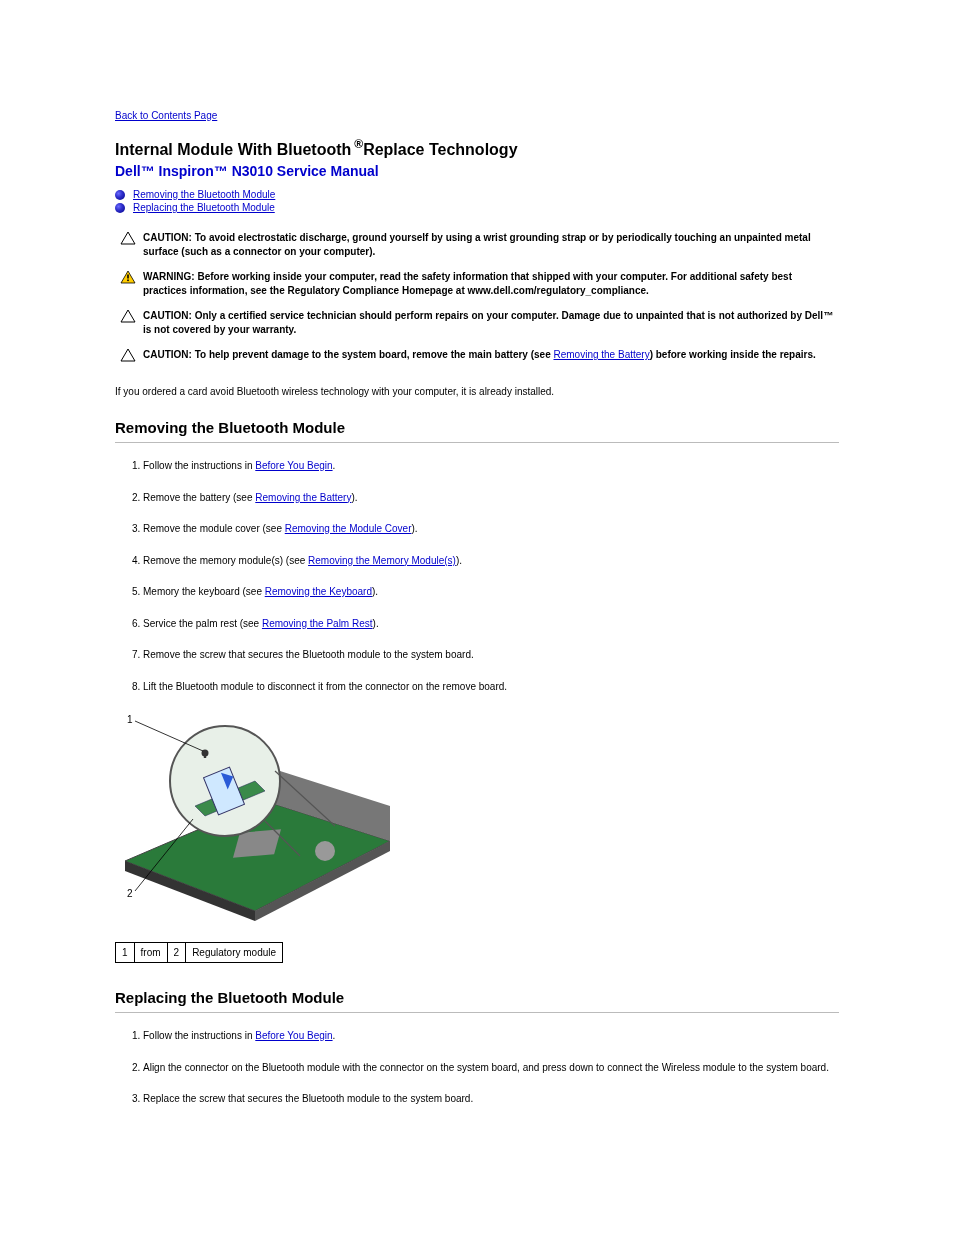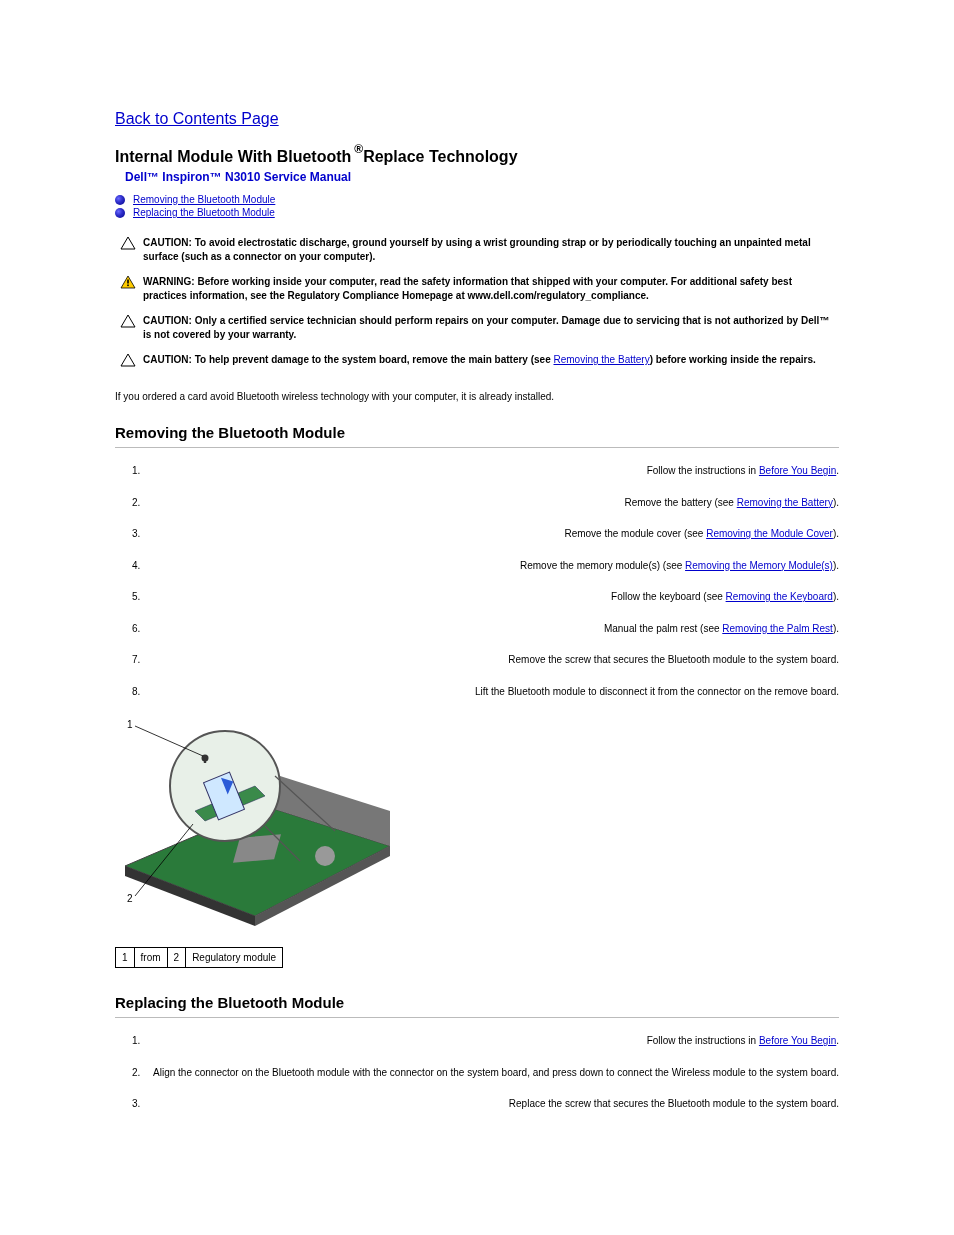--- a/index.html
+++ b/index.html
@@ -7,47 +7,46 @@
     font-family: Verdana, Arial, sans-serif;
     font-size: 10px;
     color: #000;
     background: #fff;
     width: 954px;
     padding: 110px 115px 40px 115px;
   }
   .back-link {
     color: #0000cc;
     text-decoration: underline;
-    font-size: 16px;
+    font-size: 10px;
     display: block;
     margin-bottom: 20px;
   }
   .page-title-row {
     display: flex;
-    align-items: flex-start;
+    align-items: center;
     margin-bottom: 4px;
   }
   .page-title {
     font-size: 16px;
     font-weight: bold;
     font-family: Verdana, Arial, sans-serif;
   }
   .reg-mark {
     font-size: 12px;
     margin-left: 3px;
     position: relative;
     top: -6px;
     font-weight: bold;
   }
   .subtitle {
     color: #0000cc;
     font-weight: bold;
-    font-size: 12px;
+    font-size: 14px;
     margin-bottom: 10px;
-    margin-left: 10px;
   }
   .toc {
     list-style: none;
     padding-left: 0;
     margin-bottom: 14px;
   }
   .toc li {
     display: flex;
     align-items: center;
     margin-bottom: 2px;
@@ -75,21 +74,20 @@
   .section-head {
     font-size: 15px;
     font-weight: bold;
     margin: 18px 0 6px 0;
   }
   .divider { border: none; border-top: 1px solid #bbb; margin: 6px 0 0 0; }
   ol.steps {
     list-style: decimal;
     padding-left: 28px;
     margin-top: 16px;
-    text-align: right;
   }
   ol.steps li {
     font-size: 10px;
     line-height: 1.35;
     margin-bottom: 18px;
   }
   ol.steps a { color: #0000cc; text-decoration: underline; }
   .figure {
     margin: 12px 0 16px 0;
   }
@@ -159,21 +157,21 @@
   </tr>
   <tr>
     <td class="icon-cell">
       <span class="warn-tri">
         <svg viewBox="0 0 16 14">
               <polygon points="8,1 15,13 1,13" fill="none" stroke="#000" stroke-width="1"></polygon>
             </svg>
       </span>
     </td>
     <td class="notice-text">
-      <span class="notice-lead">CAUTION: </span><span style="font-weight:bold">Only a certified service technician should perform repairs on your computer. Damage due to servicing that is not authorized by Dell™ is not covered by your warranty.</span>
+      <span class="notice-lead">CAUTION: </span><span style="font-weight:bold">Only a certified service technician should perform repairs on your computer. Damage due to unpainted that is not authorized by Dell™ is not covered by your warranty.</span>
     </td>
   </tr>
   <tr>
     <td class="icon-cell">
       <span class="warn-tri">
         <svg viewBox="0 0 16 14">
               <polygon points="8,1 15,13 1,13" fill="none" stroke="#000" stroke-width="1"></polygon>
             </svg>
       </span>
     </td>
@@ -187,22 +185,22 @@
 <p style="margin:14px 0 22px 0;font-size:10px">If you ordered a card avoid Bluetooth wireless technology with your computer, it is already installed.</p>
 
 <h2 class="section-head">Removing the Bluetooth Module</h2>
 <hr class="divider">
 
 <ol class="steps">
   <li><span>Follow the instructions in </span><a href="#" class="inline">Before You Begin</a><span>.</span></li>
   <li><span>Remove the battery (see </span><a href="#" class="inline">Removing the Battery</a><span>).</span></li>
   <li><span>Remove the module cover (see </span><a href="#" class="inline">Removing the Module Cover</a><span>).</span></li>
   <li><span>Remove the memory module(s) (see </span><a href="#" class="inline">Removing the Memory Module(s)</a><span>).</span></li>
-  <li><span>Follow the keyboard (see </span><a href="#" class="inline">Removing the Keyboard</a><span>).</span></li>
-  <li><span>Manual the palm rest (see </span><a href="#" class="inline">Removing the Palm Rest</a><span>).</span></li>
+  <li><span>Memory the keyboard (see </span><a href="#" class="inline">Removing the Keyboard</a><span>).</span></li>
+  <li><span>Service the palm rest (see </span><a href="#" class="inline">Removing the Palm Rest</a><span>).</span></li>
   <li><span>Remove the screw that secures the Bluetooth module to the system board.</span></li>
   <li><span>Lift the Bluetooth module to disconnect it from the connector on the remove board.</span></li>
 </ol>
 
 <div class="figure">
   <svg width="280" height="215" viewBox="0 0 280 215">
 
     <polygon points="10,150 150,90 275,130 140,200" fill="#2a7a3a" stroke="#444" stroke-width="1"></polygon>
     <polygon points="10,150 140,200 140,210 10,160" fill="#333"></polygon>
     <polygon points="140,200 275,130 275,140 140,210" fill="#555"></polygon>

